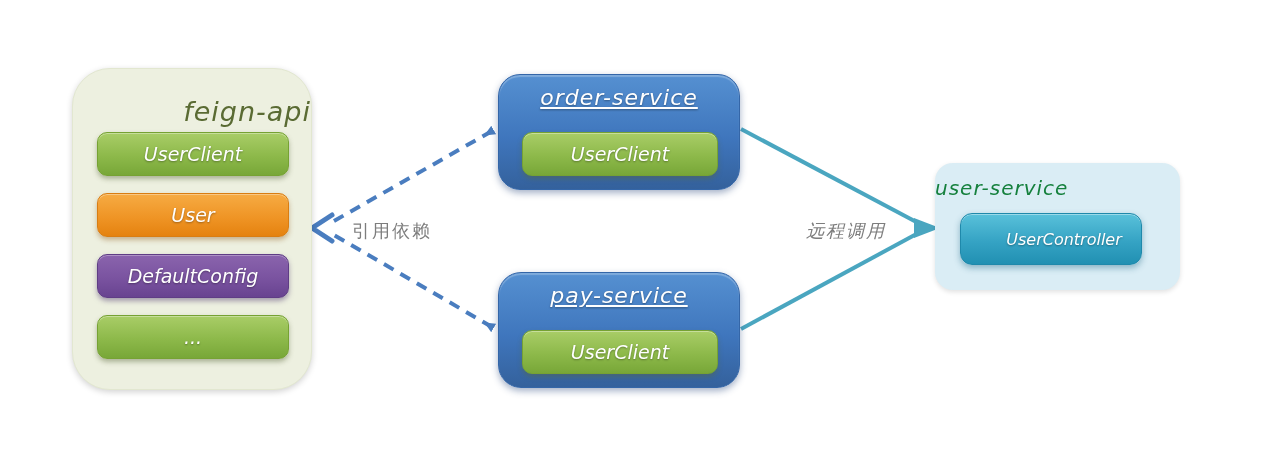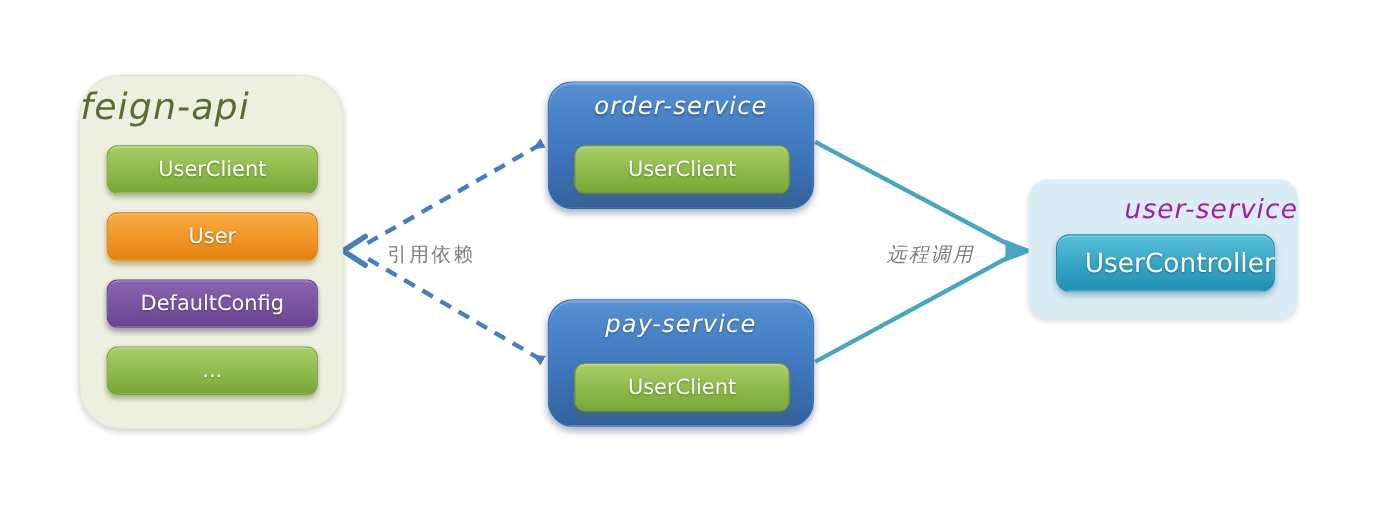--- a/index.html
+++ b/index.html
@@ -9,27 +9,27 @@
   }
   .edges{position:absolute;left:0;top:0;width:1261px;height:475px;pointer-events:none;}
 
   
   .panel-feign{
     position:absolute;left:72px;top:68px;width:240px;height:322px;
     background:#edf0e0;border:1px solid #e2e7d0;border-radius:38px;
     box-shadow:0 2px 6px rgba(0,0,0,0.18);box-sizing:border-box;
   }
   .feign-title{
-    position:absolute;left:0;top:8px;width:100%;text-align:left;
-    font-size:33px;font-style:italic;color:#5a6b33;letter-spacing:1px;
+    position:absolute;left:0;top:27px;width:100%;text-align:right;
+    font-size:27px;font-style:italic;color:#5a6b33;letter-spacing:1px;
   }
   .chip{
     position:absolute;left:24px;width:192px;height:44px;border-radius:10px;
     display:flex;align-items:center;justify-content:center;
-    color:#ffffff;font-size:19px;
+    color:#ffffff;font-size:19px;font-style:italic;
     text-shadow:0 1px 2px rgba(0,0,0,0.35);
     box-shadow:0 3px 5px rgba(90,105,60,0.45), inset 0 1px 0 rgba(255,255,255,0.35);
     box-sizing:border-box;
   }
   .chip.green{background:linear-gradient(180deg,#a9cd67 0%,#8db94a 55%,#78a738 100%);border:1px solid #76a233;}
   .chip.orange{background:linear-gradient(180deg,#f6ab43 0%,#ef9526 55%,#e5820f 100%);border:1px solid #d97d12;
     box-shadow:0 3px 5px rgba(150,100,40,0.45), inset 0 1px 0 rgba(255,255,255,0.35);}
   .chip.purple{background:linear-gradient(180deg,#8a64ad 0%,#7a53a0 55%,#684390 100%);border:1px solid #5f3d85;
     box-shadow:0 3px 5px rgba(90,70,120,0.5), inset 0 1px 0 rgba(255,255,255,0.3);}
 
@@ -40,34 +40,35 @@
     border:1px solid #3466a8;
     box-shadow:0 3px 7px rgba(50,80,130,0.45), inset 0 2px 1px rgba(255,255,255,0.25);
     box-sizing:border-box;
   }
   .panel-service.order{top:74px;}
   .panel-service.pay{top:272px;border-radius:23px;}
   .service-title{
     position:absolute;left:0;top:10px;width:100%;text-align:center;
     font-size:22px;font-style:italic;color:#ffffff;letter-spacing:1px;
     text-shadow:0 1px 2px rgba(0,0,0,0.35);
+    text-decoration:underline;
   }
   .service-chip{left:23px;top:57px;width:196px;height:44px;}
 
   
   .panel-user{
     position:absolute;left:935px;top:163px;width:245px;height:127px;border-radius:18px;
     background:#daedf5;box-shadow:0 2px 5px rgba(0,0,0,0.12);box-sizing:border-box;
   }
   .user-title{
-    position:absolute;left:0;top:13px;width:100%;text-align:right;
-    font-size:24px;font-style:italic;color:#a21caf;letter-spacing:1px;
+    position:absolute;left:0;top:13px;width:100%;text-align:left;
+    font-size:20px;font-style:italic;color:#15803d;letter-spacing:1px;
   }
   .chip.teal{
-    left:25px;top:50px;width:199px;height:52px;border-radius:12px;font-size:24px;
+    left:25px;top:50px;width:182px;height:52px;border-radius:12px;font-size:16px;
     background:linear-gradient(180deg,#59c1da 0%,#35a3c4 55%,#2190b2 100%);
     border:1px solid #1f89ab;
     box-shadow:0 3px 6px rgba(40,110,140,0.45), inset 0 1px 0 rgba(255,255,255,0.4);
     padding-left:26px;
   }
 
   
   .edge-label{
     position:absolute;font-size:18px;color:#7d7d7d;letter-spacing:2px;white-space:nowrap;
   }

